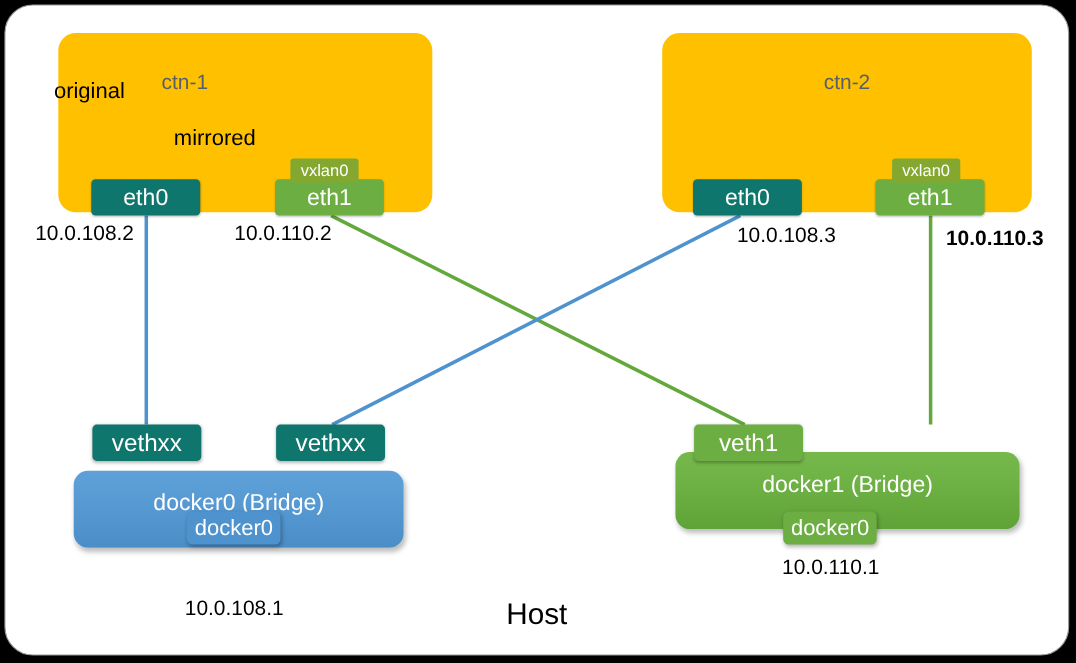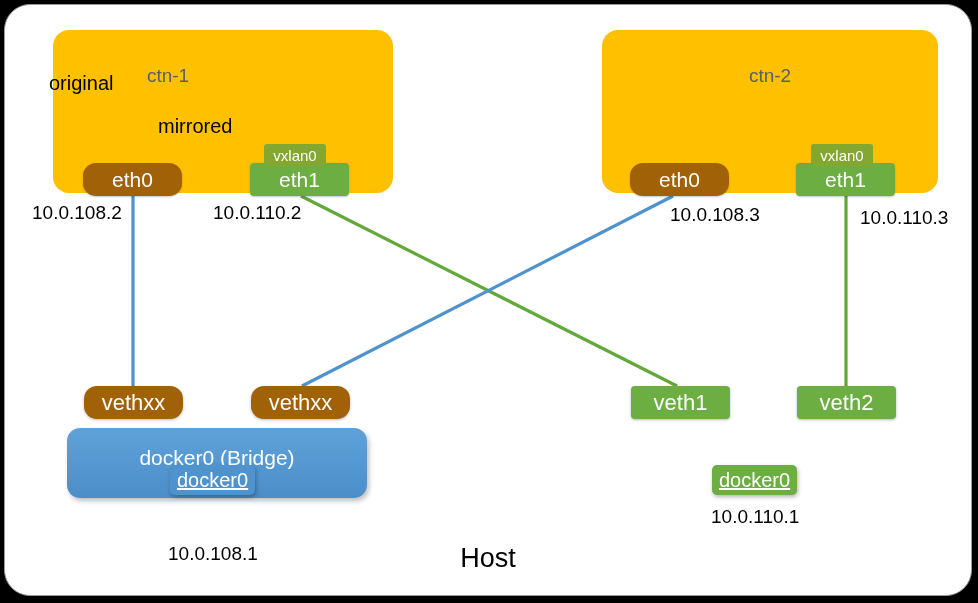--- a/index.html
+++ b/index.html
@@ -63,21 +63,21 @@
   .iface {
     position: absolute;
     display: flex;
     align-items: center;
     justify-content: center;
     color: #ffffff;
     border-radius: 4px;
     line-height: 1;
     white-space: nowrap;
   }
-  .iface.blue  { background: #a16207; border-radius: 13px; }
+  .iface.blue  { background: #0f766e; }
   .iface.green { background: #6cae41; }
   .iface.eth {
     width: 99px; height: 33px;
     font-size: 21px;
     box-shadow: 0 1px 2px rgba(0,0,0,0.22);
   }
   .iface.veth {
     width: 99px; height: 33px;
     font-size: 22px;
     box-shadow: 0 1px 3px rgba(0,0,0,0.28);
@@ -127,36 +127,35 @@
     height: 30px;
     padding: 0 7px;
     display: flex;
     align-items: center;
     justify-content: center;
     color: #ffffff;
     font-size: 20px;
     border-radius: 5px;
     line-height: 1;
     box-shadow: 1px 2px 4px rgba(0,0,0,0.30);
-    text-decoration: underline;
   }
   #badge-docker0-left  { left: 165px; top: 460px; background: #4e92ce; }
   #badge-docker0-right { left: 707px; top: 460px; background: #6cae41; }
   
   .ip-label {
     position: absolute;
     font-size: 19px;
     color: #000000;
     line-height: 1;
     white-space: nowrap;
   }
   #ip-ctn1-eth0 { left: 27px;  top: 198px; }
   #ip-ctn1-eth1 { left: 208px; top: 198px; }
   #ip-ctn2-eth0 { left: 665px; top: 200px; }
-  #ip-ctn2-eth1 { left: 855px; top: 203px; }
+  #ip-ctn2-eth1 { left: 855px; top: 203px; font-weight: bold; }
   #ip-docker0   { left: 163px; top: 502px; margin-top: 37px; }
   #ip-docker1   { left: 706px; top: 502px; }
   
   .annot {
     position: absolute;
     font-size: 20px;
     color: #000000;
     line-height: 1;
     white-space: nowrap;
   }
@@ -217,21 +216,23 @@
     <div class="ip-label" id="ip-ctn2-eth1">10.0.110.3</div>
 
     <div class="bridge" id="bridge-docker0">
       <span class="bridge-title">docker0 (Bridge)</span>
     </div>
     <div class="iface veth blue" id="veth-a">vethxx</div>
     <div class="iface veth blue" id="veth-b">vethxx</div>
     <div class="bridge-badge" id="badge-docker0-left">docker0</div>
     <div class="ip-label" id="ip-docker0">10.0.108.1</div>
 
+    <div class="bridge" id="bridge-docker1">
+      <span class="bridge-title">docker1 (Bridge)</span>
+    </div>
     <div class="iface veth green" id="veth-1">veth1</div>
-    <div class="iface veth green" id="veth-2">veth2</div>
     <div class="bridge-badge" id="badge-docker0-right">docker0</div>
     <div class="ip-label" id="ip-docker1">10.0.110.1</div>
 
     <div id="host-label">Host</div>
 
   </div>
 </div>
 
 </body></html>

